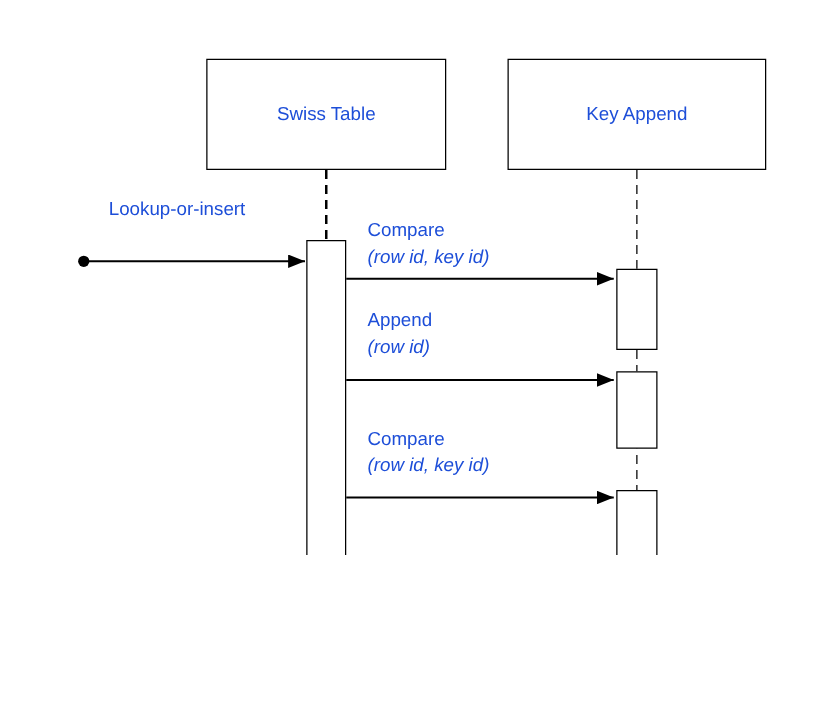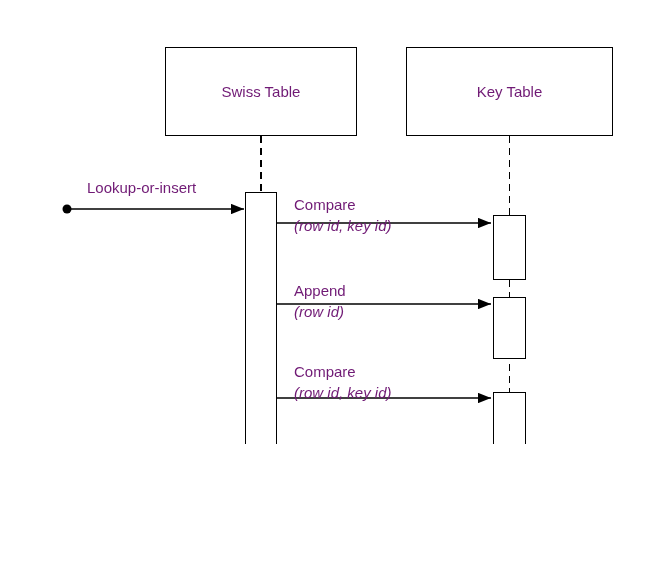--- a/index.html
+++ b/index.html
@@ -6,21 +6,21 @@
     margin: 0;
     padding: 0;
     background: #ffffff;
   }
   .canvas {
     position: relative;
     width: 664px;
     height: 444px;
     background: #ffffff;
     font-family: "Liberation Sans", sans-serif;
-    color: #701a75;
+    color: #1d4ed8;
     overflow: hidden;
   }
 
   
   .actor-box {
     position: absolute;
     box-sizing: border-box;
     border: 1.5px solid #000000;
     background: #ffffff;
     display: flex;
@@ -69,38 +69,37 @@
     pointer-events: none;
   }
 
   
   .msg {
     position: absolute;
     font-size: 15px;
     line-height: 21px;
     z-index: 5;
     white-space: nowrap;
-    margin-top: 20px;
   }
   .msg .params { font-style: italic; }
   #msg-lookup   { left: 87px;  top: 157px; }
   #msg-compare1 { left: 294px; top: 174px; }
-  #msg-append   { left: 294px; top: 260px; }
+  #msg-append   { left: 294px; top: 246px; }
   #msg-compare2 { left: 294px; top: 341px; }
 </style>
 </head>
 <body>
 
 <div class="canvas">
 
   <div class="actor-box" id="actor-swiss">
     <span>Swiss Table</span>
   </div>
   <div class="actor-box" id="actor-key">
-    <span>Key Table</span>
+    <span>Key Append</span>
   </div>
 
   <div class="lifeline" id="lifeline-swiss"></div>
   <div class="lifeline" id="lifeline-key"></div>
 
   <div class="activation" id="act-swiss"></div>
   <div class="activation" id="act-ks1"></div>
   <div class="activation" id="act-ks2"></div>
   <div class="activation" id="act-ks3"></div>
 

